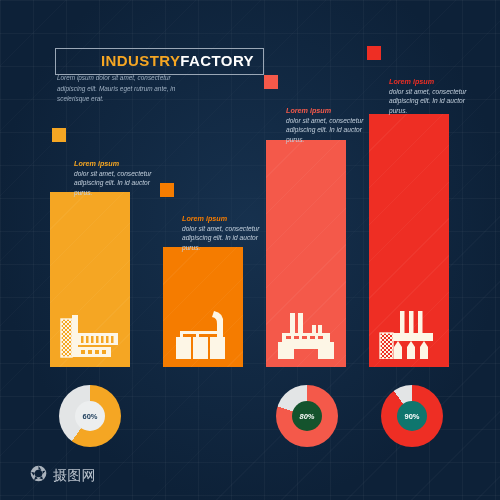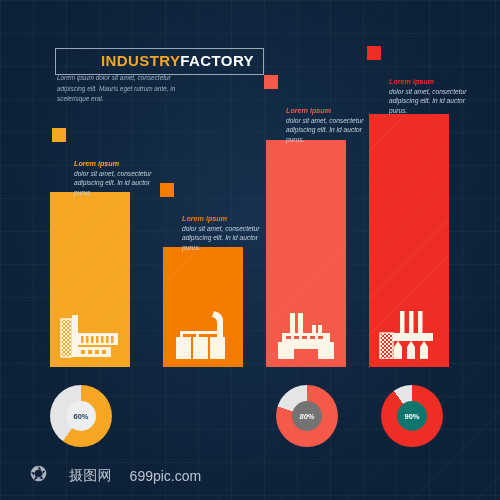--- a/index.html
+++ b/index.html
@@ -99,21 +99,21 @@
     position:absolute;left:50%;top:50%;
     width:30px;height:30px;margin:-15px 0 0 -15px;
     border-radius:50%;
     display:flex;align-items:center;justify-content:center;
     font-size:7.5px;font-weight:bold;
   }
 
   
   .wm{
     position:absolute;left:30px;bottom:14px;
-    display:flex;align-items:center;gap:22px;
+    display:flex;align-items:center;gap:6px;
     opacity:.78;
   }
   .wm .wm-txt{color:#e8eef4;font-size:14px;letter-spacing:.2px;}
   .wm .wm-dom{color:#e8eef4;font-size:14px;}
 </style>
 </head>
 <body>
 
 <div id="stage">
 
@@ -246,29 +246,29 @@
   </div>
 
   <div class="legend" id="lg3" style="left:367px;top:44px;">
     <div class="sw" style="background:#ee2e24;"></div>
     <div class="txt">
       <b style="color:#ee2e24;">Lorem ipsum</b>
       <span>dolor sit amet, consectetur adipiscing elit. In id auctor purus.</span>
     </div>
   </div>
 
-  <div class="donut" id="dn0" style="left:50px;top:385px;">
+  <div class="donut" id="dn0" style="left:59px;top:385px;">
     <div class="ring" style="background:conic-gradient(#f5a623 0deg 216deg, #e3e5e6 216deg 360deg);"></div>
     <div class="hole" style="background:#eceeef;color:#1b3c5a;">60%</div>
   </div>
 
 
   <div class="donut" id="dn2" style="left:276px;top:385px;">
     <div class="ring" style="background:conic-gradient(#f4594a 0deg 288deg, #e3e5e6 288deg 360deg);"></div>
-    <div class="hole" style="background:#737373;color:#ffffff;font-style:italic;">80%</div>
+    <div class="hole" style="background:#14532d;color:#ffffff;font-style:italic;">80%</div>
   </div>
 
   <div class="donut" id="dn3" style="left:381px;top:385px;">
     <div class="ring" style="background:conic-gradient(#ee2e24 0deg 324deg, #e3e5e6 324deg 360deg);"></div>
     <div class="hole" style="background:#0f766e;color:#ffffff;">90%</div>
   </div>
 
   <div class="wm">
     <span>
       <svg width="17" height="17" viewBox="0 0 24 24">
@@ -277,16 +277,15 @@
         <g fill="#0d2138">
           <path d="M12 1.2 L16 7 L12 6.2 Z"></path>
           <path d="M22 8 L17.5 13 L17.8 8.6 Z"></path>
           <path d="M18.4 20.6 L13 18.6 L17 16 Z"></path>
           <path d="M5.6 21.4 L7.6 16 L11 18.8 Z"></path>
           <path d="M1.4 9.6 L7 11 L5.2 15 Z"></path>
         </g>
       </svg>
     </span>
     <span class="wm-txt">摄图网</span>
-    <span class="wm-dom" style="margin-left:-4px;">699pic.com</span>
   </div>
 
 </div>
 
 </body></html>

